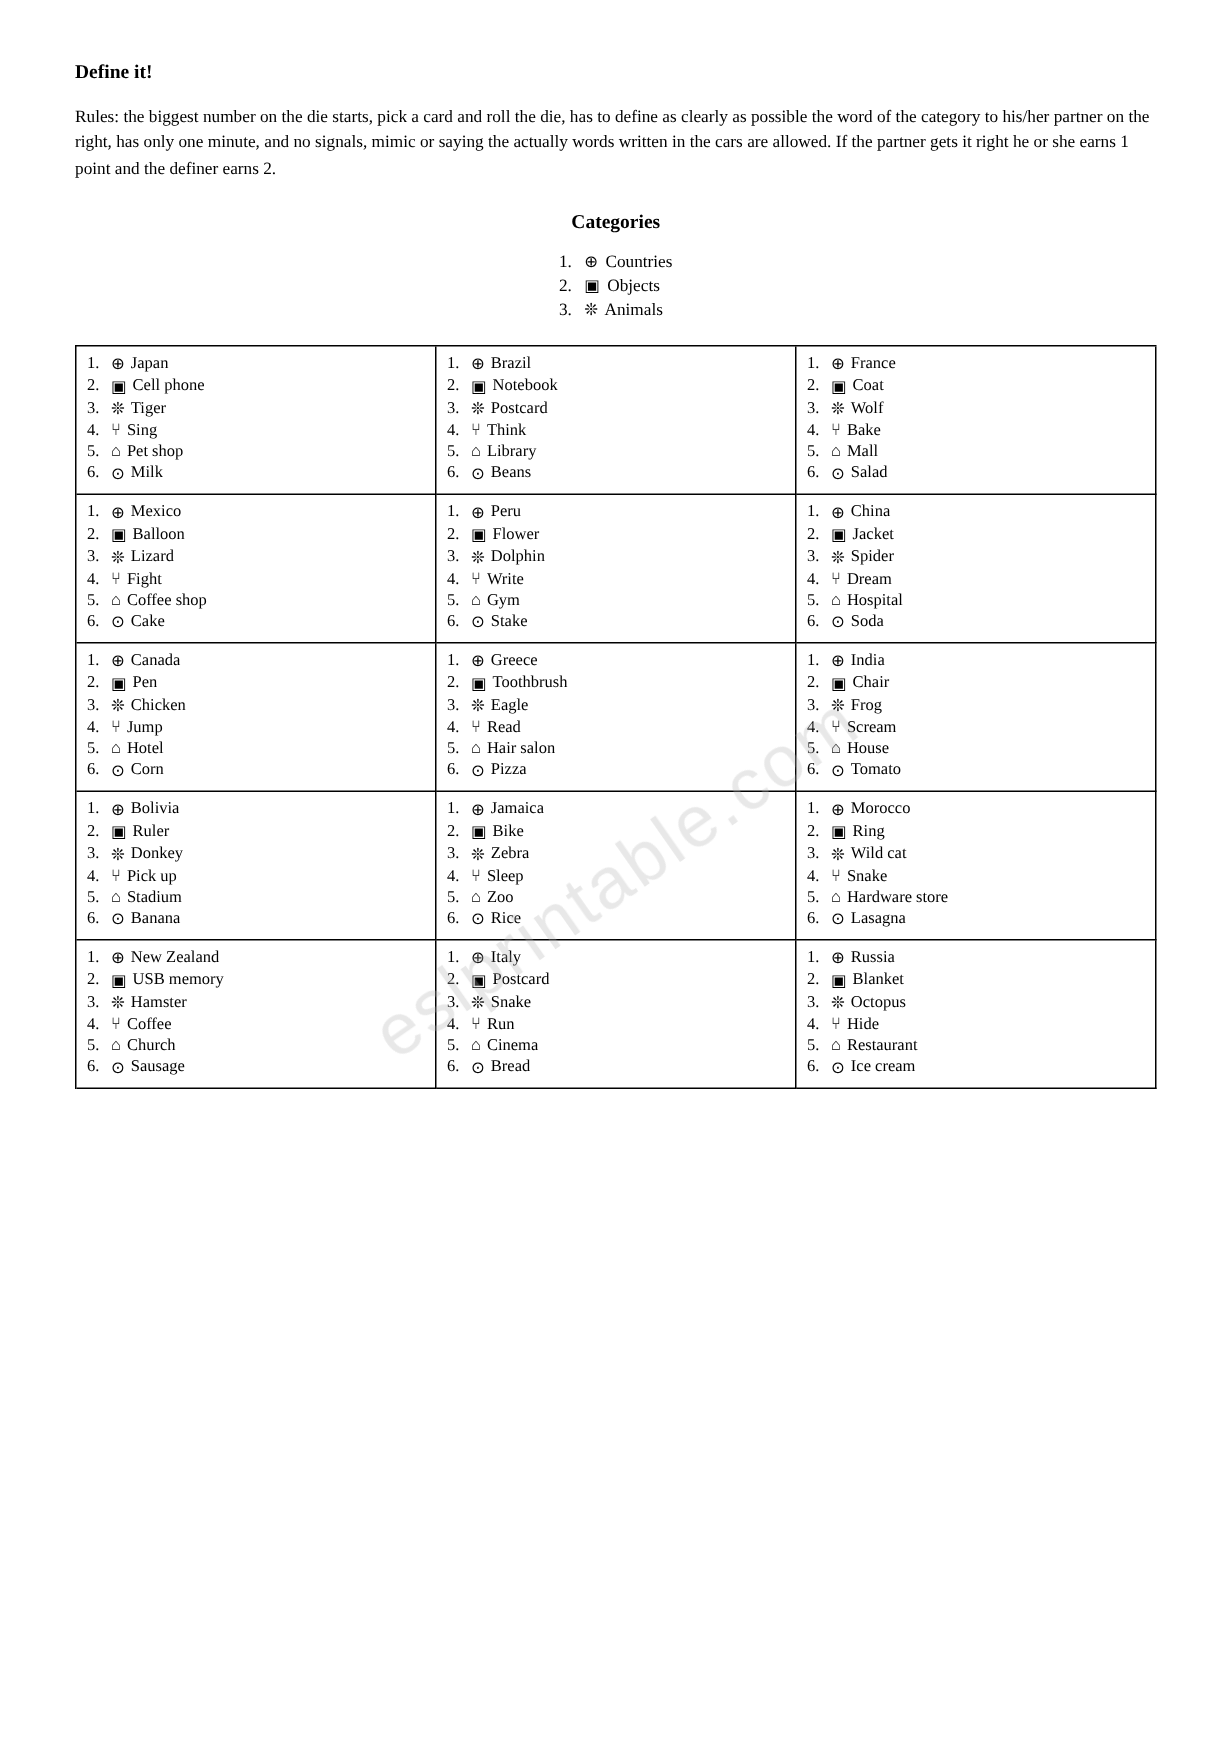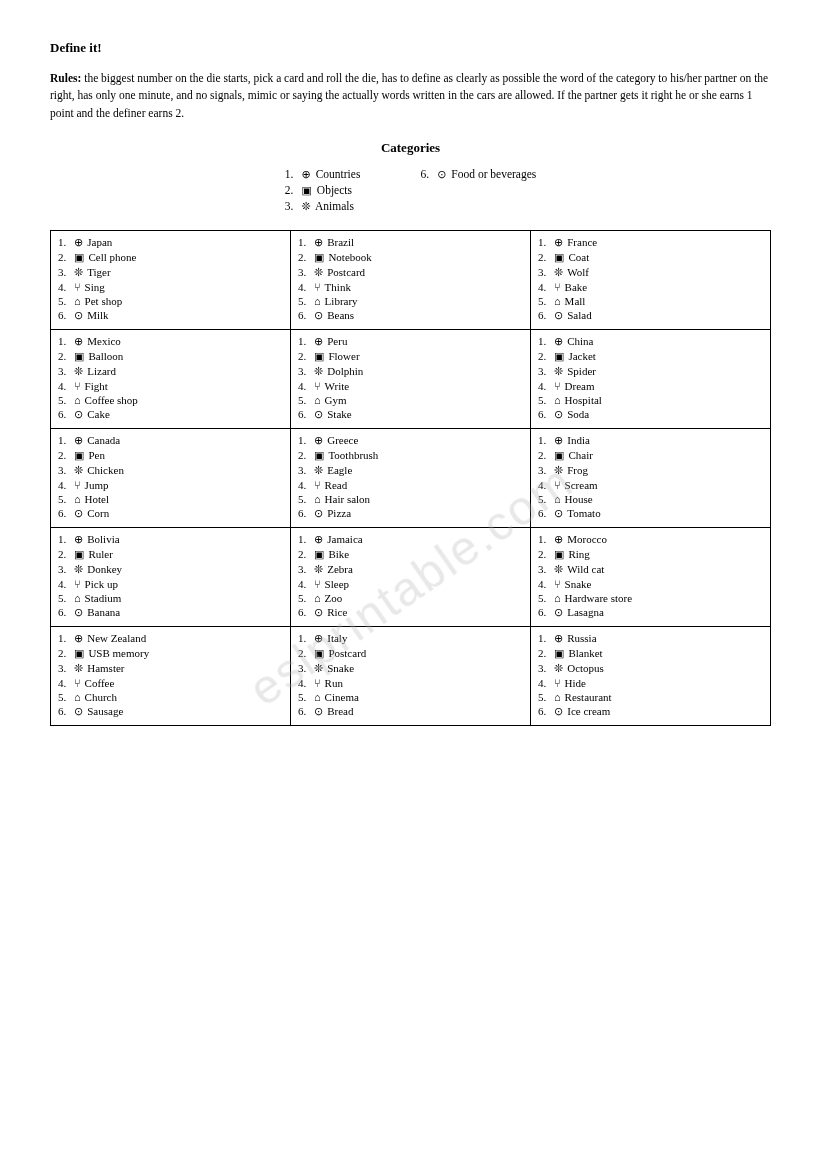--- a/index.html
+++ b/index.html
@@ -17,21 +17,21 @@
       font-weight: bold;
       font-size: 13px;
       margin-bottom: 14px;
     }
     .rules-section {
       margin-bottom: 18px;
       line-height: 1.5;
       font-size: 11.5px;
     }
     .rules-section strong {
-      font-weight: bold;
+      font-weight: normal;
     }
     .categories-section {
       margin-bottom: 14px;
     }
     .categories-title {
       text-align: center;
       font-weight: bold;
       font-size: 13px;
       margin-bottom: 12px;
     }
@@ -113,25 +113,20 @@
 <div class="categories-section">
   <div class="categories-title">Categories</div>
   <div class="categories-list">
     <div class="cat-col">
       <ol>
         <li><span class="cat-num">1.</span> <span class="icon">⊕</span> Countries</li>
         <li><span class="cat-num">2.</span> <span class="icon">▣</span> Objects</li>
         <li><span class="cat-num">3.</span> <span class="icon">❊</span> Animals</li>
       </ol>
     </div>
-    <div class="cat-col">
-      <ol>
-        <li><span class="cat-num">6.</span> <span class="icon">⊙</span> Food or beverages</li>
-      </ol>
-    </div>
   </div>
 </div>
 
 <div class="main-grid" id="main-grid">
 <div class="cell">
       <ol>
         <li>
           <span class="item-num">1.</span>
           <span class="icon">⊕</span>
           <span>Japan</span>

